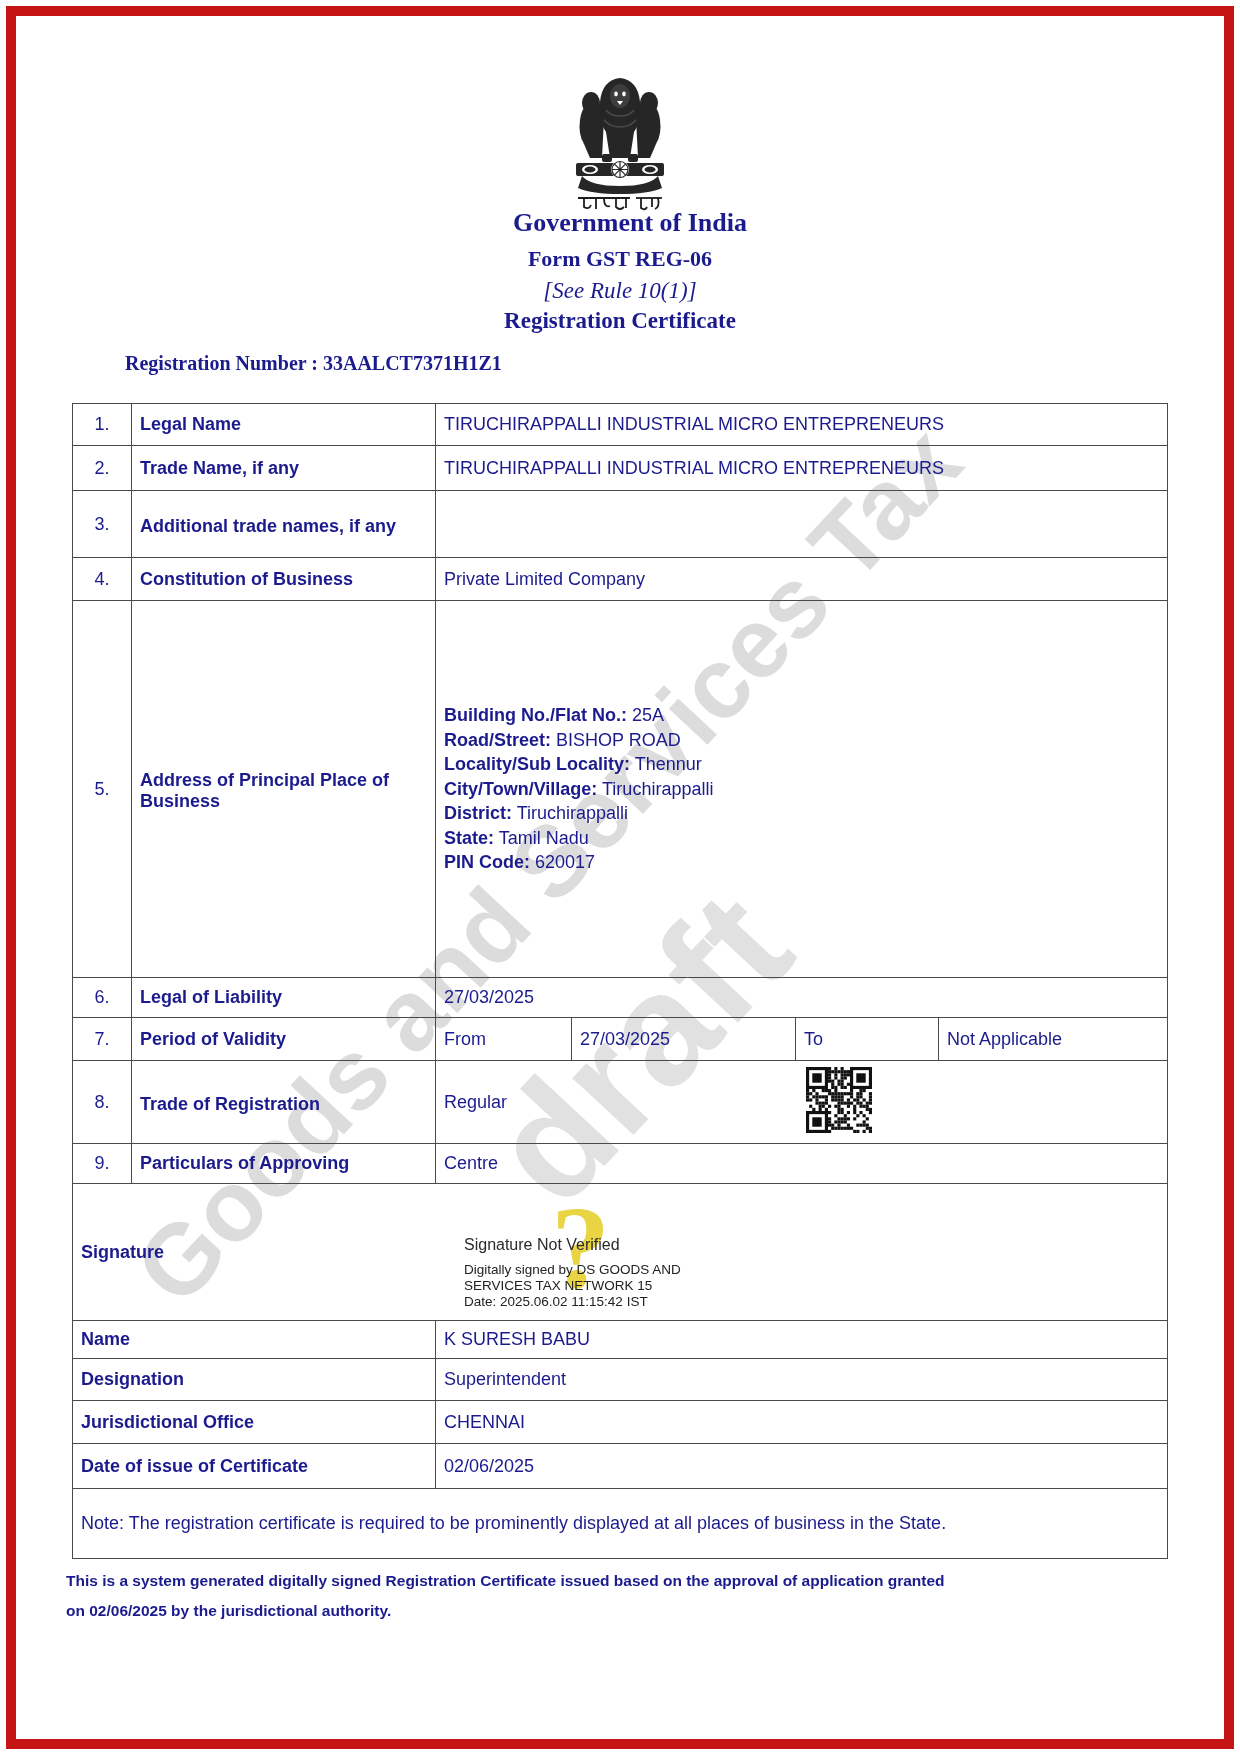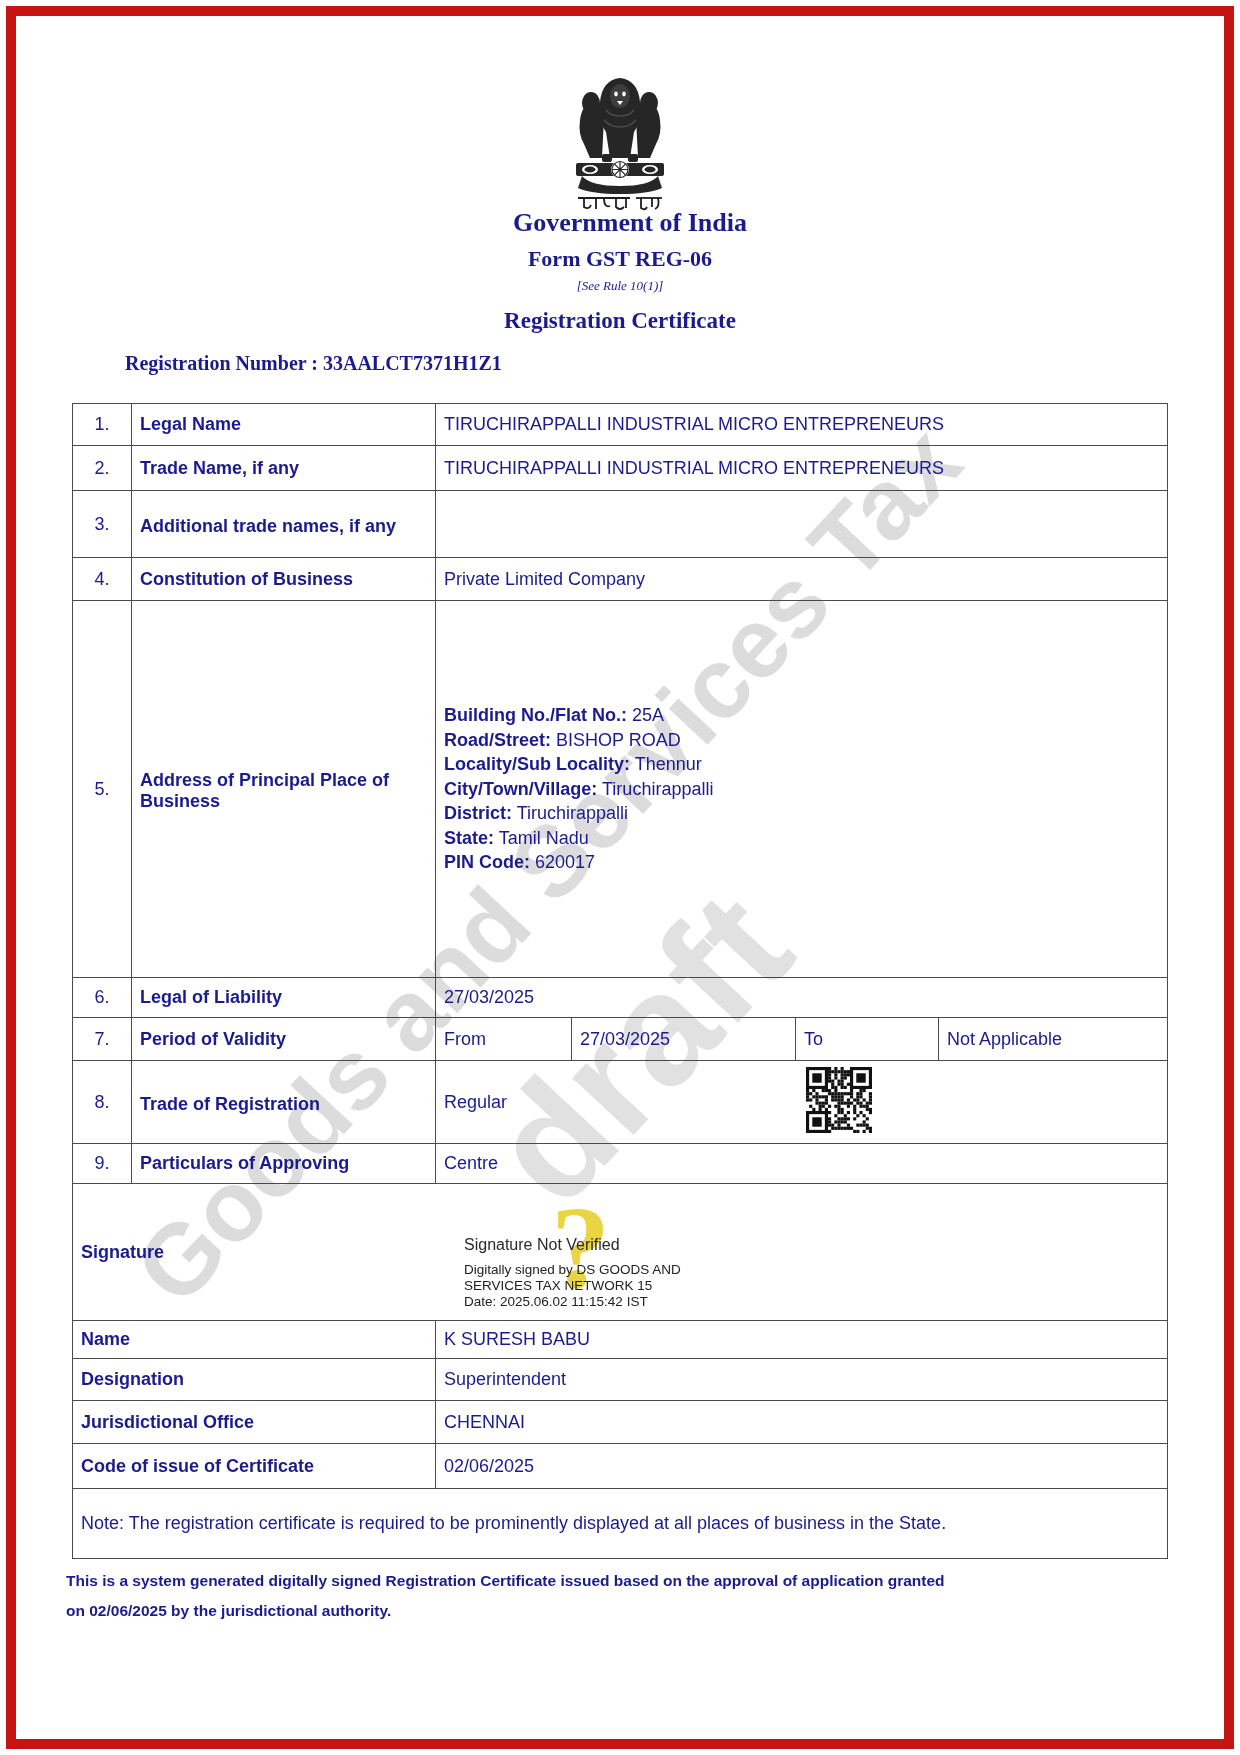--- a/index.html
+++ b/index.html
@@ -6,21 +6,21 @@
   .page{
     position:relative;width:1240px;height:1755px;background:#ffffff;
     font-family:"Liberation Sans",sans-serif;overflow:hidden;
   }
   .frame{position:absolute;inset:6px;border:10px solid #c41414;pointer-events:none;z-index:5;}
   
   .hdr{position:absolute;left:0;right:0;text-align:center;color:#1b1b8e;font-family:"Liberation Serif",serif;z-index:2;}
   .emblem{position:absolute;left:0;right:0;top:70px;text-align:center;z-index:2;}
   .gov    {top:208px;font-size:26px;font-weight:bold;margin-left:20px;}
   .form   {top:246px;font-size:22px;font-weight:bold;}
-  .rule   {top:278px;font-size:13px;font-style:italic;}
+  .rule   {top:278px;font-size:23px;font-style:italic;}
   .regcert{top:308px;font-size:23px;font-weight:bold;}
   .regnum {position:absolute;left:125px;top:352px;color:#1b1b8e;font-family:"Liberation Serif",serif;
            font-size:20px;font-weight:bold;z-index:2;}
   
   .wm{position:absolute;white-space:nowrap;font-weight:bold;z-index:1;pointer-events:none;}
   .wm1{left:548px;top:865px;font-size:100px;color:rgba(40,40,40,0.16);
        transform:translate(-50%,-50%) rotate(-47deg);}
   .wm2{left:640px;top:1048px;font-size:158px;color:rgba(40,40,40,0.14);
        transform:translate(-50%,-50%) rotate(-47deg);}
   
@@ -385,21 +385,21 @@
     </tr>
     <tr class="rn2">
       <td colspan="2" class="lbl">Designation</td>
       <td colspan="4">Superintendent</td>
     </tr>
     <tr class="rn3">
       <td colspan="2" class="lbl">Jurisdictional Office</td>
       <td colspan="4">CHENNAI</td>
     </tr>
     <tr class="rn4">
-      <td colspan="2" class="lbl">Code of issue of Certificate</td>
+      <td colspan="2" class="lbl">Date of issue of Certificate</td>
       <td colspan="4">02/06/2025</td>
     </tr>
     <tr class="rnote">
       <td colspan="6" class="notecell">Note: The registration certificate is required to be prominently displayed at all places of business in the State.</td>
     </tr>
   </tbody>
     </table>
 
   <div class="foot">
     <div>This is a system generated digitally signed Registration Certificate issued based on the approval of application granted</div>

